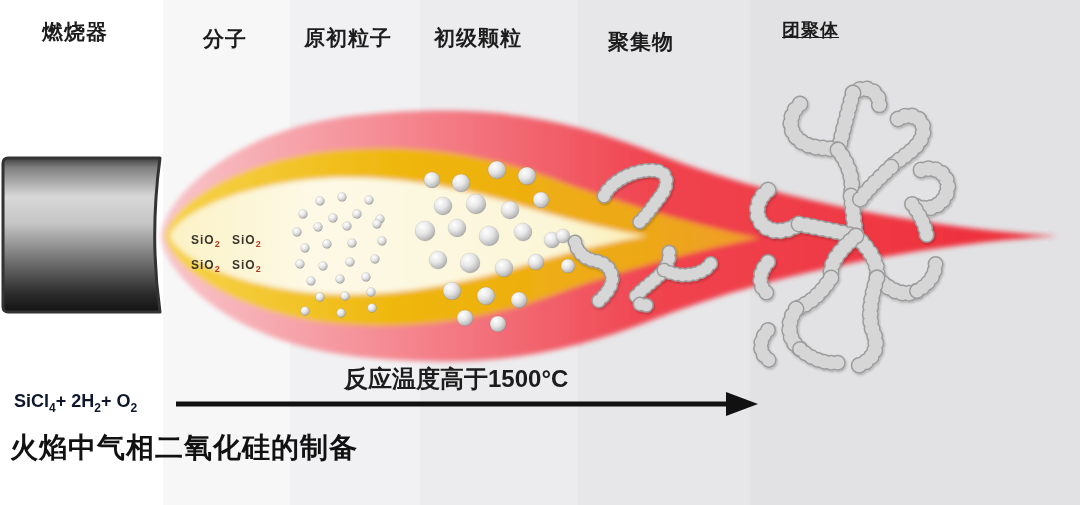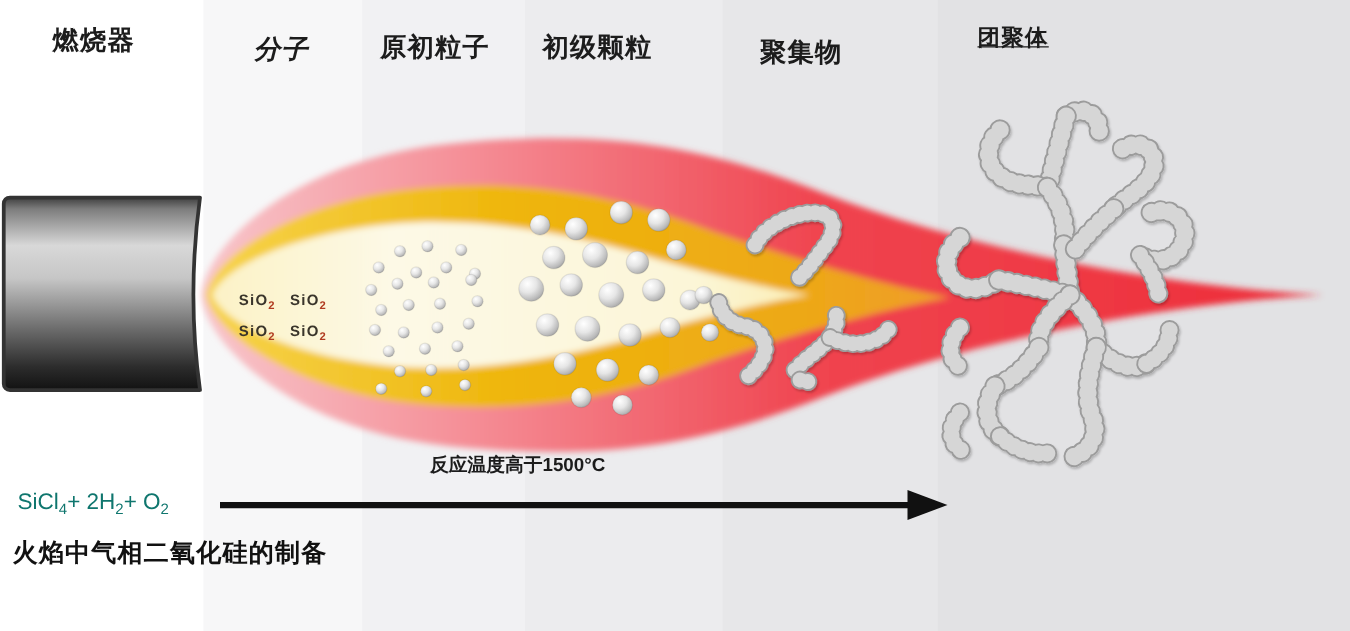--- a/index.html
+++ b/index.html
@@ -12,26 +12,26 @@
   svg.scene{position:absolute;left:0;top:0;}
   .label{position:absolute;color:#1c1c1c;font-weight:600;white-space:nowrap;letter-spacing:1px;}
   .lbl-top{font-size:21px;}
   .lbl-agglomerate{font-size:18px;text-decoration:underline;}
   .sio2{
     position:absolute;font-size:12px;font-weight:bold;color:#3a352b;
     letter-spacing:1px;white-space:nowrap;margin-top:16px;
   }
   .sio2 sub{font-size:9px;color:#b03a20;letter-spacing:0;}
   .formula{
-    position:absolute;font-size:18px;font-weight:normal;color:#0f766e;white-space:nowrap;
+    position:absolute;font-size:18px;font-weight:bold;color:#0f172a;white-space:nowrap;
   }
   .formula sub{font-size:12px;}
-  .temp-note{position:absolute;font-size:15px;font-weight:600;color:#1c1c1c;white-space:nowrap;}
+  .temp-note{position:absolute;font-size:24px;font-weight:600;color:#1c1c1c;white-space:nowrap;}
   .diagram-title{
-    position:absolute;font-size:20px;font-weight:600;color:#111;white-space:nowrap;letter-spacing:1px;
+    position:absolute;font-size:28px;font-weight:600;color:#111;white-space:nowrap;letter-spacing:1px;
   }
 </style>
 </head>
 <body>
 
 <div class="stage">
 
   <div class="band" style="left:0;width:163px;background:#ffffff;"></div>
   <div class="band" style="left:163px;width:127px;background:#f7f7f8;"></div>
   <div class="band" style="left:290px;width:130px;background:#f1f1f3;"></div>
@@ -204,21 +204,21 @@
         <path d="M768,262 C757,274 758,289 770,295" fill="none" stroke="#d6d6d6" stroke-width="13" stroke-linecap="round" stroke-dasharray="0.1 6.76"></path>
       </g>
 
     <g>
       <line x1="176" y1="404" x2="728" y2="404" stroke="#111" stroke-width="5"></line>
       <polygon points="726,392 758,404 726,416" fill="#111"></polygon>
     </g>
   </svg>
 
   <div class="label lbl-top" style="left:42px;top:18px;">燃烧器</div>
-  <div class="label lbl-top" style="left:203px;top:25px;font-style:italic;">分子</div>
+  <div class="label lbl-top" style="left:203px;top:25px;">分子</div>
   <div class="label lbl-top" style="left:434px;top:24px;">初级颗粒</div>
   <div class="label lbl-top" style="left:304px;top:24px;">原初粒子</div>
   <div class="label lbl-top" style="left:608px;top:28px;">聚集物</div>
   <div class="label lbl-agglomerate" style="left:782px;top:18px;">团聚体</div>
 
   <div class="sio2" style="left:191px;top:217px;"><span>SiO</span><sub>2</sub></div>
   <div class="sio2" style="left:232px;top:217px;"><span>SiO</span><sub>2</sub></div>
   <div class="sio2" style="left:191px;top:242px;"><span>SiO</span><sub>2</sub></div>
   <div class="sio2" style="left:232px;top:242px;"><span>SiO</span><sub>2</sub></div>
 

